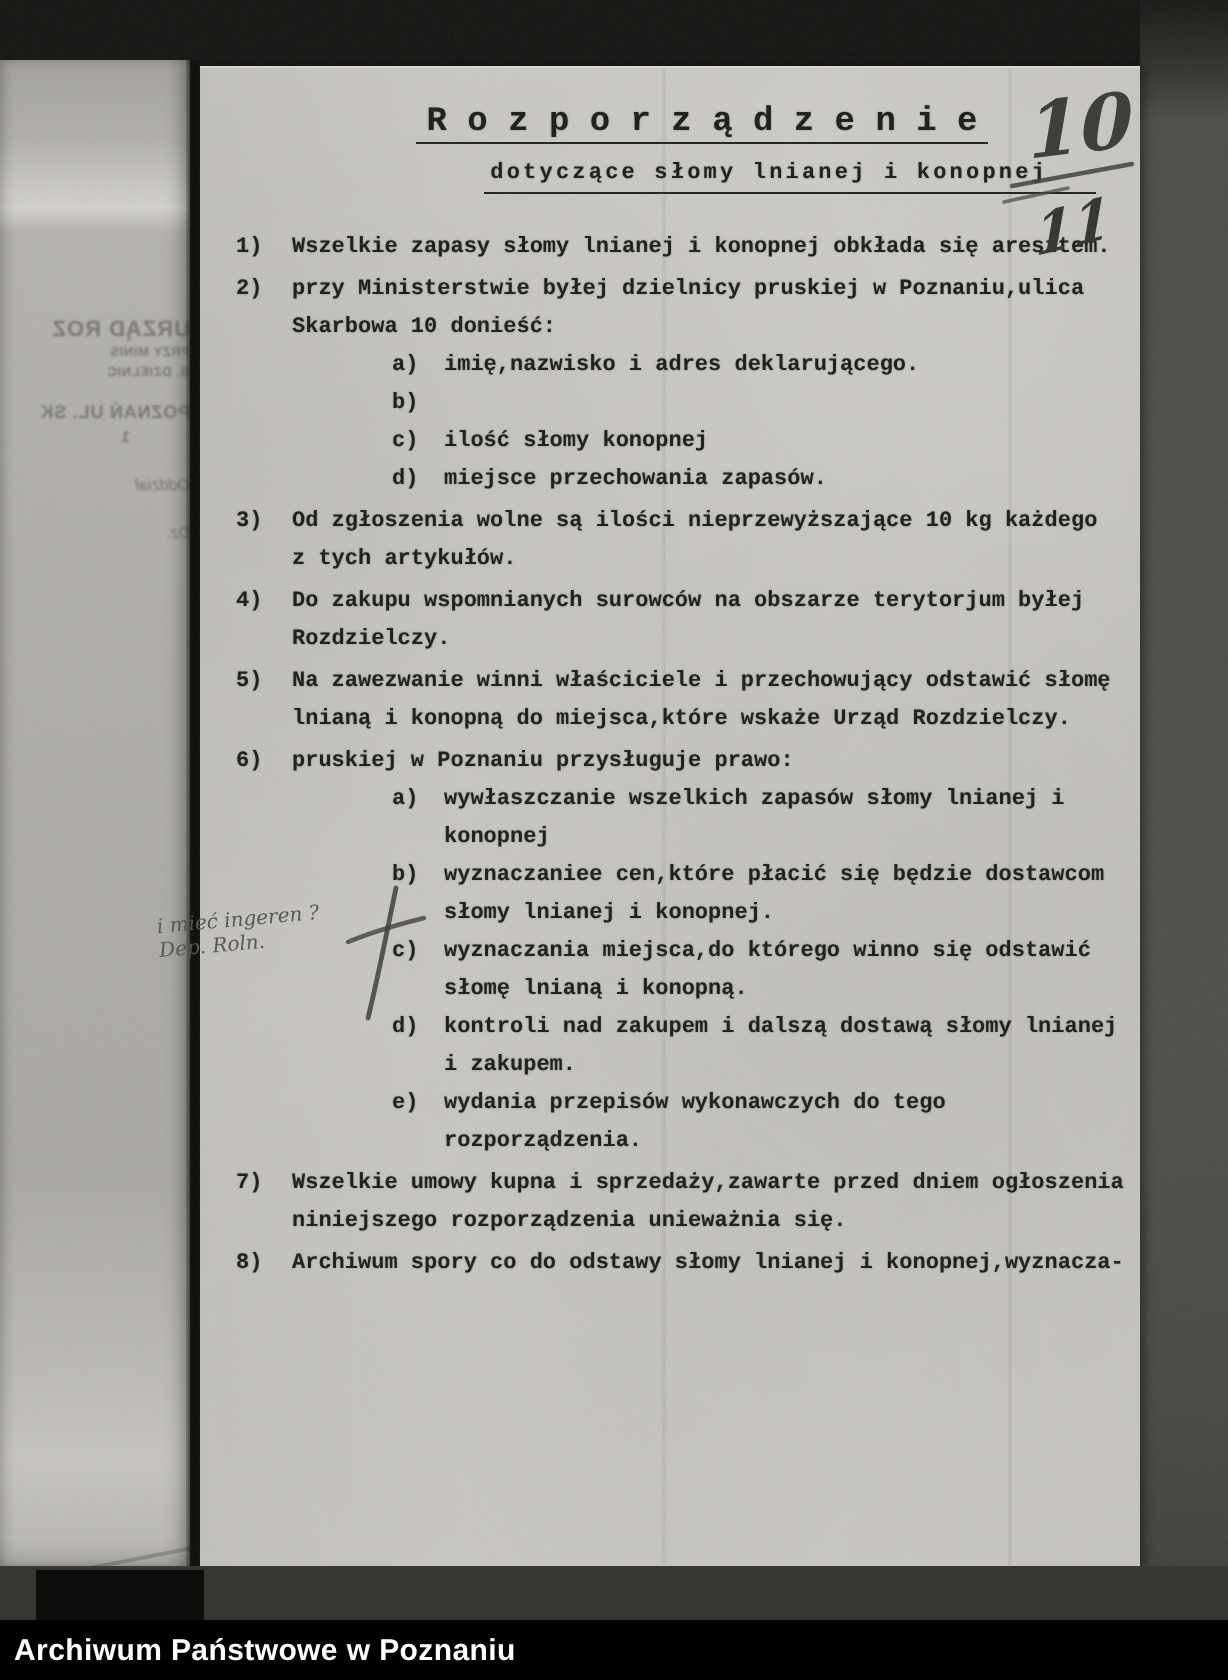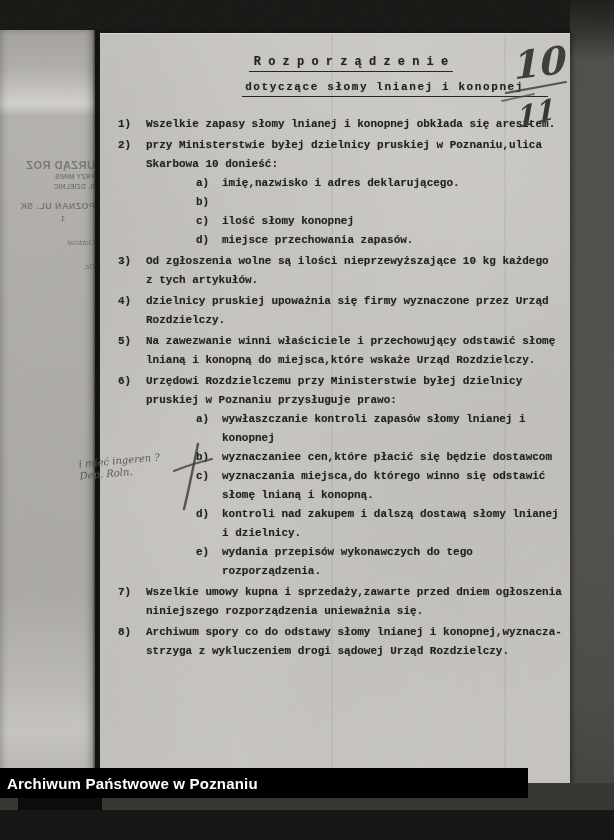--- a/index.html
+++ b/index.html
@@ -50,21 +50,21 @@
   .crease{position:absolute;top:0;width:2px;height:750px;background:rgba(70,70,64,.07);}
   .crease.c1{left:231px;}
   .crease.c2{left:404px;}
 
   
   .page-inner{position:relative;width:100%;height:100%;
     font-family:"Liberation Mono","DejaVu Sans Mono",monospace;
     font-size:11px;font-weight:700;color:#1d1d1b;
     text-shadow:0 0 1px rgba(25,25,25,.35);}
   .title-wrap{text-align:center;padding-top:21px;line-height:14px;}
-  .doc-title{display:inline-block;margin-left:32px;font-size:12px;
+  .doc-title{display:inline-block;margin-left:32px;font-size:17px;
     border-bottom:1.5px solid #22221f;padding:0 5px 2px 5px;}
   .subtitle-wrap{text-align:right;margin-top:8px;line-height:14px;}
   .doc-subtitle{display:inline-block;letter-spacing:1.6px;margin-right:22px;
     border-bottom:1.5px solid #22221f;padding:0 24px 2px 3px;}
   .doc-body{margin:18px 0 0 18px;line-height:19px;}
   .item{display:flex;margin-bottom:2px;}
   .inum{flex:none;width:28px;}
   .itext{flex:1;}
   .subitems{margin-left:50px;}
   .sub{display:flex;}
@@ -80,21 +80,21 @@
     transform:rotate(-14deg) skewX(-14deg);line-height:1;}
   .cross-mark{position:absolute;left:172px;top:441px;}
   .margin-note{position:absolute;left:79px;top:455px;transform:rotate(-5deg);
     font-family:"DejaVu Serif",serif;font-style:italic;font-size:10px;
     color:#55544e;line-height:12px;white-space:nowrap;}
 
   
   .noise{position:absolute;left:0;top:0;width:614px;height:810px;opacity:.06;pointer-events:none;}
 
   
-  .caption{position:absolute;left:0;top:768px;width:528px;height:30px;background:#000;
+  .caption{position:absolute;left:0;top:810px;width:614px;height:30px;background:#000;
     display:flex;align-items:center;padding-left:7px;box-sizing:border-box;}
   .caption span{color:#fff;font-weight:bold;font-size:15px;letter-spacing:.2px;
     font-family:"Liberation Sans",sans-serif;}
 </style>
 </head>
 <body>
 
 <div id="stage">
 
   <div class="top-band"></div>
@@ -170,63 +170,63 @@
           <span class="inum">3)</span>
           <div class="itext">
             <div>Od zgłoszenia wolne są ilości nieprzewyższające 10 kg każdego</div>
             <div>z tych artykułów.</div>
           </div>
         </div>
 
         <div class="item">
           <span class="inum">4)</span>
           <div class="itext">
-            <div>dzielnicy pruskiej upoważnia się firmy wyznaczone przez Urząd</div>
+            <div>Do zakupu wspomnianych surowców na obszarze terytorjum byłej</div>
             <div>Rozdzielczy.</div>
           </div>
         </div>
 
         <div class="item">
           <span class="inum">5)</span>
           <div class="itext">
             <div>Na zawezwanie winni właściciele i przechowujący odstawić słomę</div>
             <div>lnianą i konopną do miejsca,które wskaże Urząd Rozdzielczy.</div>
           </div>
         </div>
 
         <div class="item">
           <span class="inum">6)</span>
           <div class="itext">
-            <div>Urzędowi Rozdzielczemu przy Ministerstwie byłej dzielnicy</div>
             <div>pruskiej w Poznaniu przysługuje prawo:</div>
             <div class="subitems">
               <div class="sub">
                 <span class="slet">a)</span>
                 <div>
-                    <div>wywłaszczanie kontroli zapasów słomy lnianej i konopnej</div>
+                    <div>wywłaszczanie wszelkich zapasów słomy lnianej i konopnej</div>
                   </div>
               </div>
               <div class="sub">
                 <span class="slet">b)</span>
                 <div>
                   <div>wyznaczaniee cen,które płacić się będzie dostawcom</div>
+                  <div>słomy lnianej i konopnej.</div>
                 </div>
               </div>
               <div class="sub">
                 <span class="slet">c)</span>
                 <div>
                   <div>wyznaczania miejsca,do którego winno się odstawić</div>
                   <div>słomę lnianą i konopną.</div>
                 </div>
               </div>
               <div class="sub">
                 <span class="slet">d)</span>
                 <div>
                   <div>kontroli nad zakupem i dalszą dostawą słomy lnianej</div>
-                  <div>i dzielnicy.</div>
+                  <div>i zakupem.</div>
                 </div>
               </div>
               <div class="sub">
                 <span class="slet">e)</span>
                 <div>
                     <div>wydania przepisów wykonawczych do tego rozporządzenia.</div>
                   </div>
               </div>
             </div>
           </div>
@@ -237,21 +237,20 @@
           <div class="itext">
             <div>Wszelkie umowy kupna i sprzedaży,zawarte przed dniem ogłoszenia</div>
             <div>niniejszego rozporządzenia unieważnia się.</div>
           </div>
         </div>
 
         <div class="item">
           <span class="inum">8)</span>
           <div class="itext">
             <div>Archiwum spory co do odstawy słomy lnianej i konopnej,wyznacza-</div>
-            <div>strzyga z wykluczeniem drogi sądowej Urząd Rozdzielczy.</div>
           </div>
         </div>
 
       </div>
     </div>
   </div>
 
   <div class="hw10">
     <svg width="80" height="70" viewBox="0 0 80 70">
       <line x1="6" y1="53" x2="66" y2="42" stroke="#403f3a" stroke-width="2.2" stroke-linecap="round" opacity="0.85"></line>

